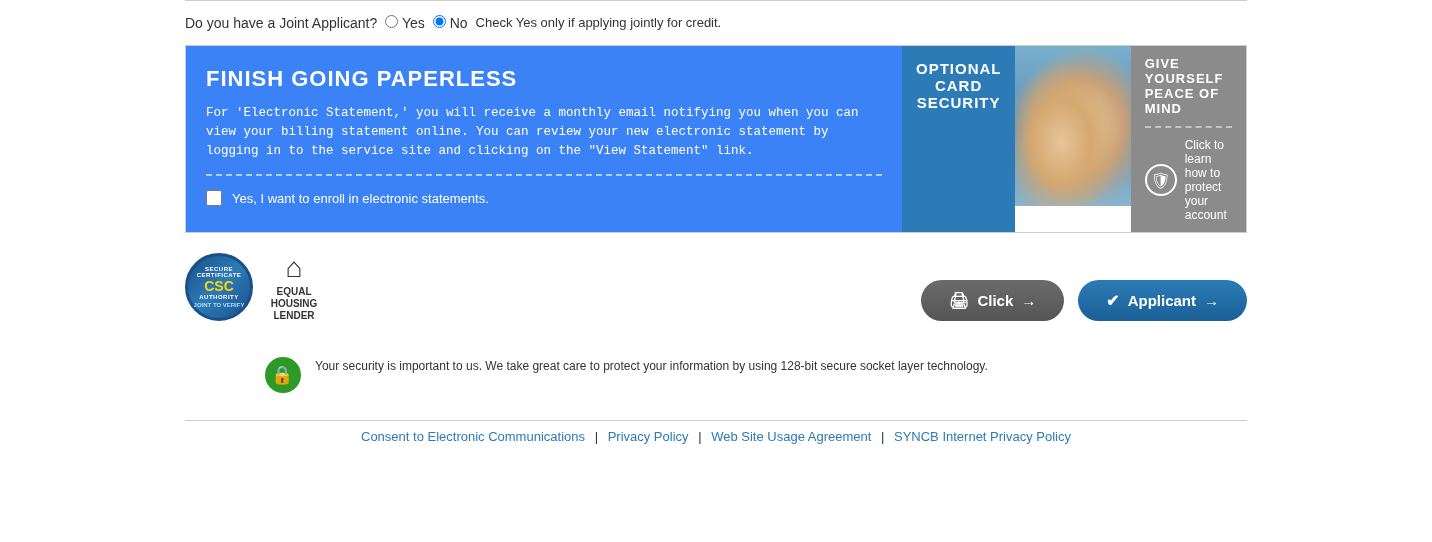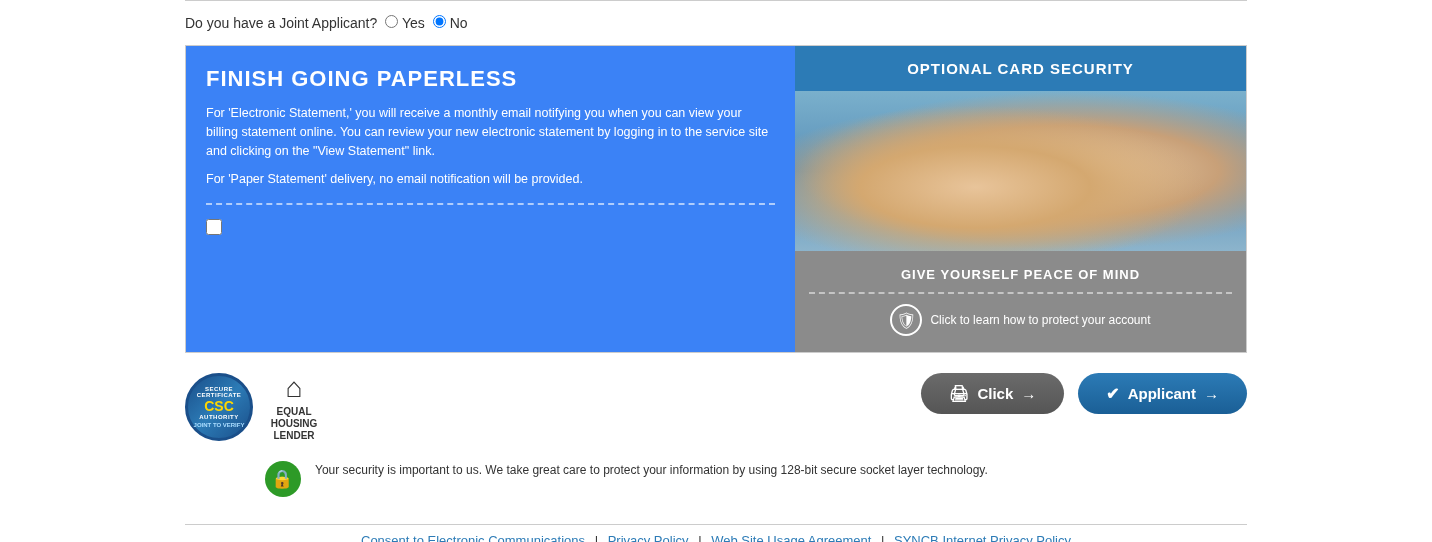--- a/index.html
+++ b/index.html
@@ -47,20 +47,21 @@
       font-size: 22px;
       font-weight: bold;
       letter-spacing: 1px;
       margin-bottom: 12px;
       text-transform: uppercase;
     }
     .panel-left p {
       font-size: 12.5px;
       line-height: 1.5;
       margin-bottom: 10px;
+      font-family: Liberation Mono, monospace;
     }
     .panel-left .dashed-divider {
       border: none;
       border-top: 2px dashed rgba(255,255,255,0.6);
       margin: 14px 0;
     }
     .enroll-row {
       display: flex;
       align-items: center;
       gap: 10px;
@@ -71,38 +72,38 @@
       cursor: pointer;
     }
     .enroll-row label {
       font-size: 13px;
       color: #fff;
       cursor: pointer;
     }
 
     
     .panel-right {
-      width: 451px;
-      display: flex;
-      flex-direction: column;
+      width: 344px;
+      display: flex;
+      flex-direction: row;
     }
     .panel-right-header {
       background: #2C7BB6;
       color: #fff;
       text-align: center;
       padding: 14px;
       font-size: 15px;
       font-weight: bold;
       letter-spacing: 1px;
       text-transform: uppercase;
     }
     .panel-right-footer {
       background: rgba(100,100,100,0.75);
       color: #fff;
-      padding: 16px 14px;
+      padding: 10px 14px;
       display: flex;
       flex-direction: column;
       align-items: center;
       gap: 6px;
     }
     .panel-right-footer .peace-text {
       font-size: 13px;
       font-weight: bold;
       letter-spacing: 1px;
       text-transform: uppercase;
@@ -132,23 +133,23 @@
       font-size: 16px;
       flex-shrink: 0;
     }
 
     
     .bottom-section {
       padding: 20px 185px;
     }
     .badges-and-buttons {
       display: flex;
-      align-items: flex-start;
+      align-items: flex-end;
       justify-content: space-between;
-      margin-bottom: 20px;
+      margin-bottom: 36px;
     }
     .badges {
       display: flex;
       align-items: center;
       gap: 16px;
     }
     
     .csc-badge {
       width: 68px;
       height: 68px;
@@ -289,31 +290,32 @@
 <div class="joint-applicant-row">
   <span>Do you have a Joint Applicant?</span>
   <label>
     <input type="radio" name="joint" value="yes" style="">
     <span>Yes</span>
   </label>
   <label>
     <input type="radio" name="joint" value="no" checked="" style="">
     <span>No</span>
   </label>
+  <span class="joint-applicant-note">Check Yes only if applying jointly for credit.</span>
 </div>
 
 <div class="panels-container">
 
   <div class="panel-left">
     <h2>FINISH GOING PAPERLESS</h2>
     <p>For 'Electronic Statement,' you will receive a monthly email notifying you when you can view your billing statement online. You can review your new electronic statement by logging in to the service site and clicking on the "View Statement" link.</p>
-    <p>For 'Paper Statement' delivery, no email notification will be provided.</p>
     <hr class="dashed-divider">
     <div class="enroll-row">
       <input type="checkbox" id="enroll-check" style="">
+      <label for="enroll-check">Yes, I want to enroll in electronic statements.</label>
     </div>
   </div>
 
   <div class="panel-right">
     <div class="panel-right-header">OPTIONAL CARD SECURITY</div>
     <div class="couple-image-area">
       <div class="couple-bg"></div>
     </div>
     <div class="panel-right-footer">
       <span class="peace-text">GIVE YOURSELF PEACE OF MIND</span>

